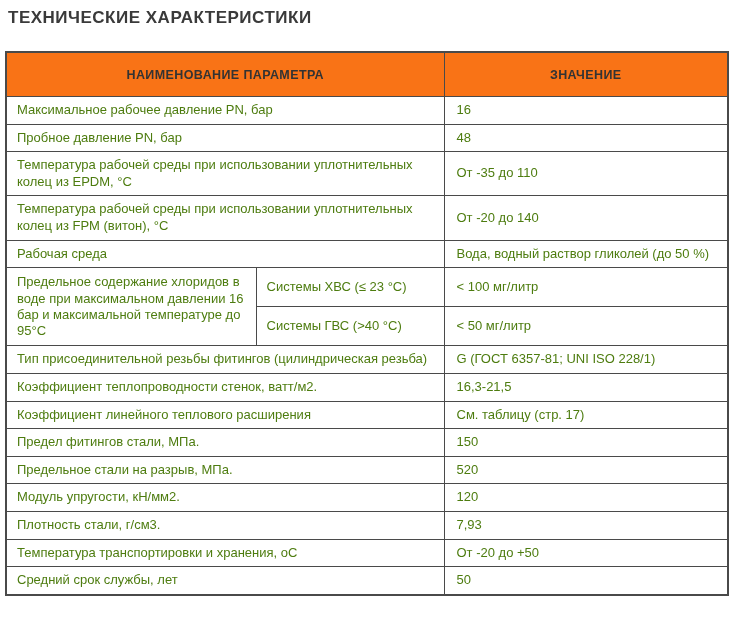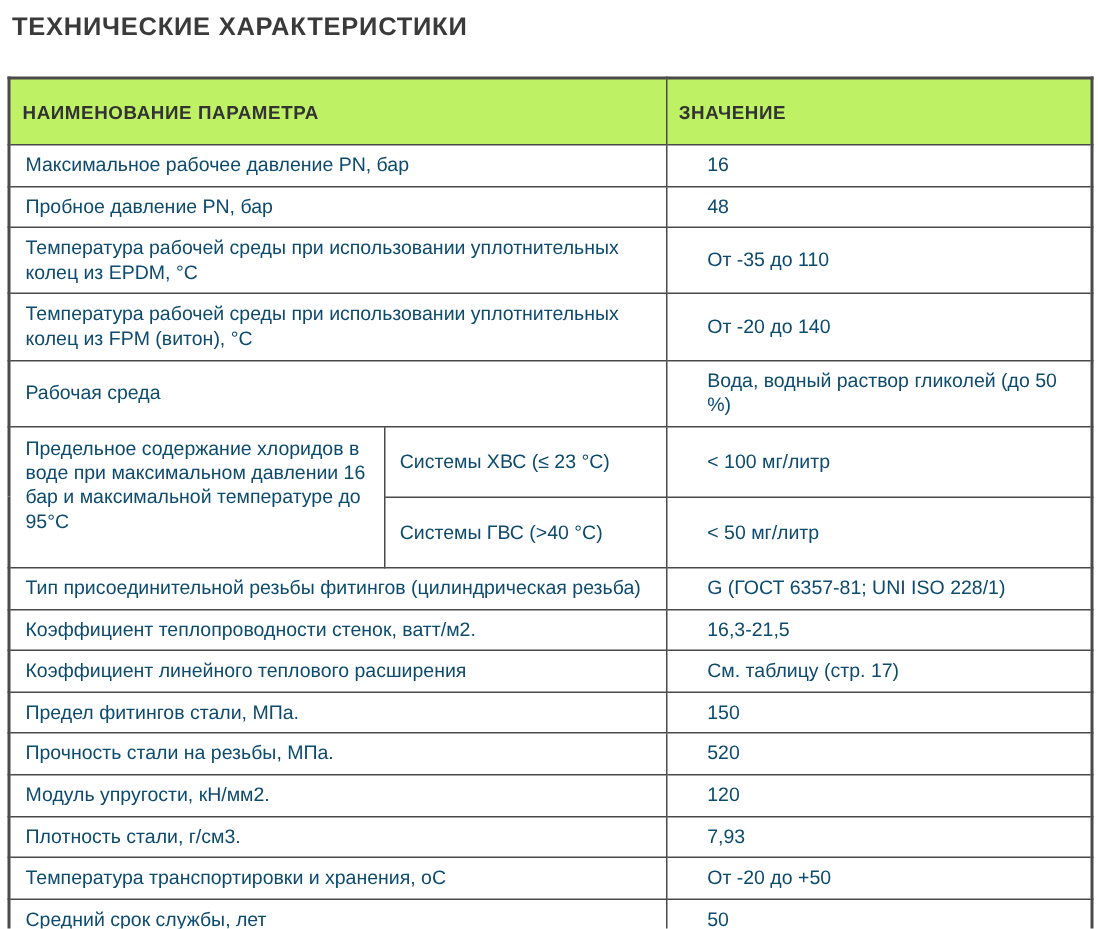--- a/index.html
+++ b/index.html
@@ -36,39 +36,39 @@
   .spec-table col.col-a { width: 250px; }
   .spec-table col.col-b { width: 188px; }
   .spec-table col.col-c { width: 284px; }
   .spec-table th,
   .spec-table td {
     border: 1px solid #4a4a4a;
     box-sizing: border-box;
     vertical-align: middle;
   }
   .spec-table thead th {
-    background: #bef264;
+    background: #f97316;
     height: 44px;
     font-size: 12.5px;
     font-weight: bold;
     letter-spacing: 0.4px;
     color: #333333;
-    text-align: left;
+    text-align: center;
     padding: 4px 8px;
   }
   .spec-table td {
     font-size: 13px;
     line-height: 1.28;
     padding: 5px 10px;
     height: 18px;
-    color: #0c4a6e;
+    color: #4d7c0f;
     text-align: left;
   }
-  .spec-table td.value-cell { padding-left: 27px; }
-  .spec-table td.param-cell.split { line-height: 1.25; padding-top: 6px; padding-bottom: 22px; }
+  .spec-table td.value-cell { padding-left: 12px; }
+  .spec-table td.param-cell.split { line-height: 1.25; padding-top: 6px; padding-bottom: 6px; }
 </style>
 </head>
 <body>
 
 <div class="page">
   <div class="page-title">ТЕХНИЧЕСКИЕ ХАРАКТЕРИСТИКИ</div>
 
   <table class="spec-table">
     <colgroup>
       <col class="col-a">
@@ -121,21 +121,21 @@
         </tr>
         <tr>
           <td class="param-cell" colspan="2">Коэффициент линейного теплового расширения</td>
           <td class="value-cell">См. таблицу (стр. 17)</td>
         </tr>
         <tr>
           <td class="param-cell" colspan="2">Предел фитингов стали, МПа.</td>
           <td class="value-cell">150</td>
         </tr>
         <tr>
-          <td class="param-cell" colspan="2">Прочность стали на резьбы,  МПа.</td>
+          <td class="param-cell" colspan="2">Предельное стали на разрыв,  МПа.</td>
           <td class="value-cell">520</td>
         </tr>
         <tr>
           <td class="param-cell" colspan="2">Модуль упругости, кН/мм2.</td>
           <td class="value-cell">120</td>
         </tr>
         <tr>
           <td class="param-cell" colspan="2">Плотность стали, г/см3.</td>
           <td class="value-cell">7,93</td>
         </tr>

